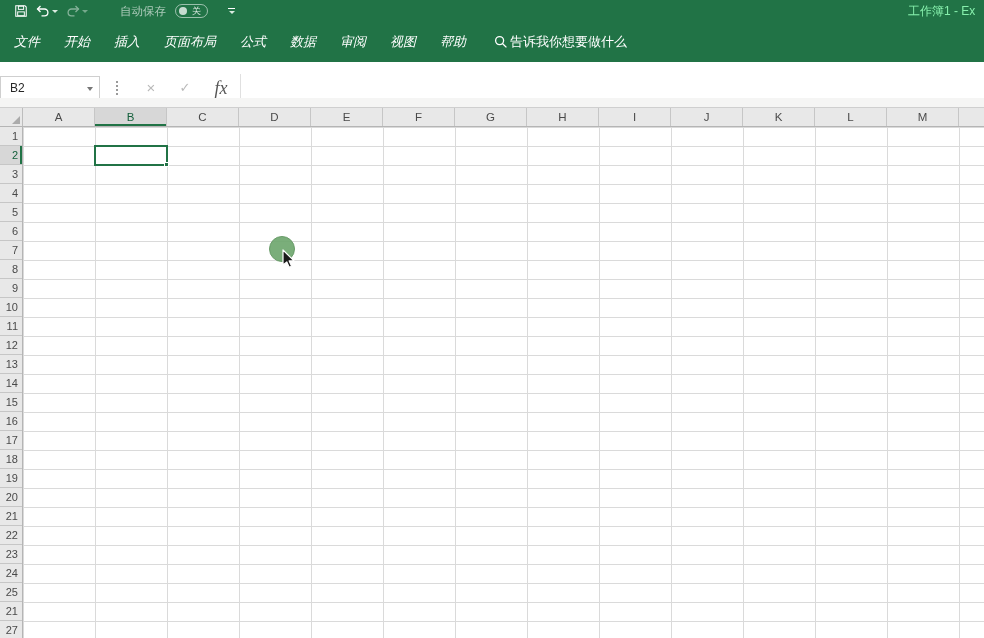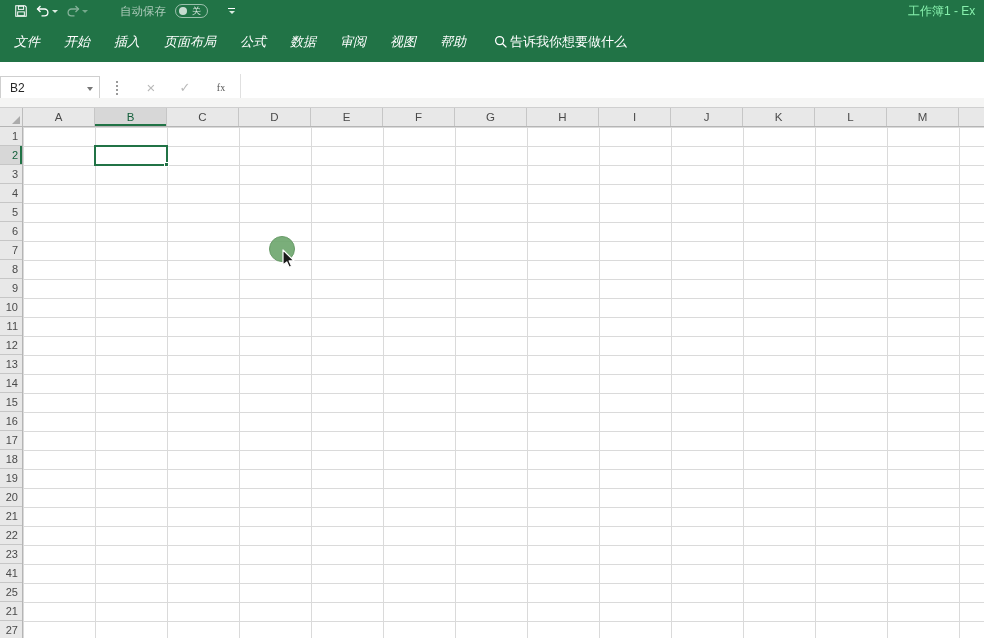--- a/index.html
+++ b/index.html
@@ -39,21 +39,21 @@
   .name-box { position:absolute; left:0; top:6px; width:100px; height:24px;
     border:1px solid #cfcfcf; display:flex; align-items:center; padding-left:9px;
     font-size:12px; color:#262626; background:#fff; }
   .name-chevron { position:absolute; right:6px; top:10px; width:0; height:0;
     border-left:3.5px solid transparent; border-right:3.5px solid transparent; border-top:4px solid #767676; }
   .grip { position:absolute; left:116px; top:11px; width:2px; height:2px; background:#9a9a9a;
     box-shadow:0 4px 0 #9a9a9a, 0 8px 0 #9a9a9a, 0 12px 0 #9a9a9a; }
   .fb-btn { position:absolute; top:6px; height:24px; line-height:24px; text-align:center; }
   .fb-cancel { left:138px; width:26px; color:#b9b9b9; font-size:15px; }
   .fb-enter  { left:172px; width:26px; color:#b9b9b9; font-size:13px; }
-  .fb-fx { left:206px; width:30px; color:#555; font-size:10px; 
+  .fb-fx { left:206px; width:30px; color:#555; font-size:18px; font-style:italic;
     font-family:"Liberation Serif","DejaVu Serif",serif; }
   .fb-divider { position:absolute; left:240px; top:4px; width:1px; height:28px; background:#e0e0e0; }
   .formula-input { position:absolute; left:241px; top:6px; right:0; height:24px;
     line-height:24px; font-size:12px; padding-left:6px; color:#262626; }
   .band { position:absolute; left:0; top:98px; width:984px; height:10px;
     background:#f5f5f4; border-bottom:1px solid #cfcfcf; }
 
   
   .sheet { position:absolute; left:0; top:108px; width:984px; height:530px; overflow:hidden; background:#fff; }
   .corner { position:absolute; left:0; top:0; width:23px; height:19px; background:#e8e8e8;
@@ -196,21 +196,21 @@
         <div class="row-h">14</div>
         <div class="row-h">15</div>
         <div class="row-h">16</div>
         <div class="row-h">17</div>
         <div class="row-h">18</div>
         <div class="row-h">19</div>
         <div class="row-h">20</div>
         <div class="row-h">21</div>
         <div class="row-h">22</div>
         <div class="row-h">23</div>
-        <div class="row-h">41</div>
+        <div class="row-h">24</div>
         <div class="row-h">25</div>
         <div class="row-h">21</div>
         <div class="row-h">27</div>
       </div>
     <div class="cells">
       <div class="active-cell">
         <div class="fill-handle"></div>
       </div>
     </div>
     <div class="click-circle"></div>

